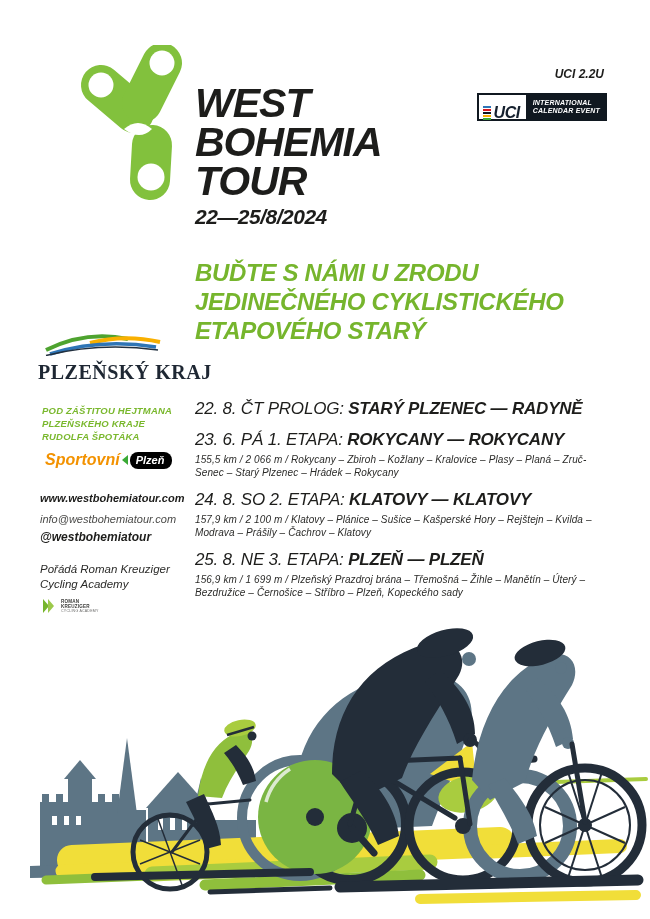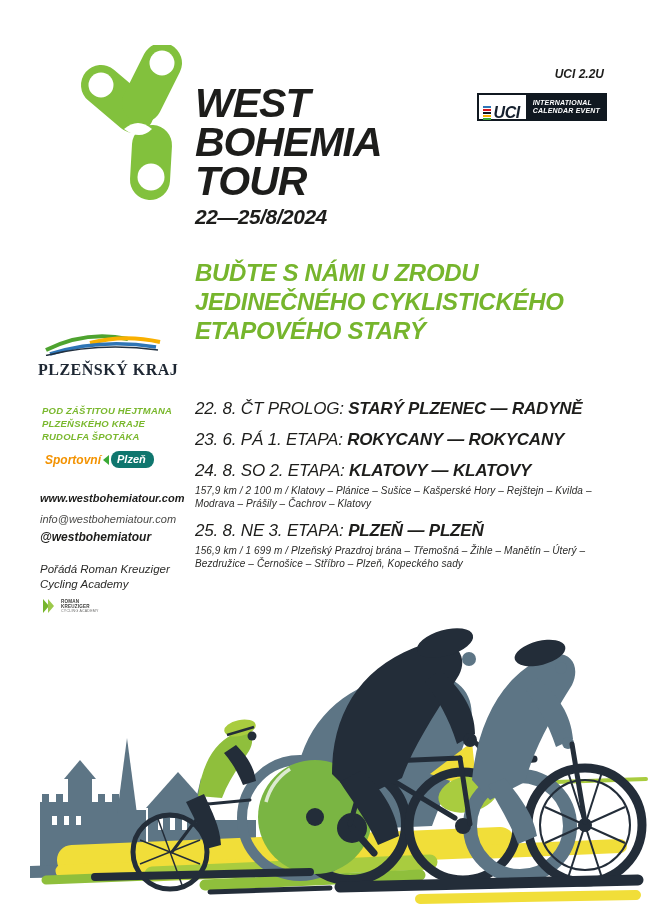--- a/index.html
+++ b/index.html
@@ -40,36 +40,36 @@
   }
   
   .headline{position:absolute;left:195px;top:258px;}
   .headline div{
     font-style:italic;font-weight:800;font-size:24px;line-height:29px;
     color:#76b52d;letter-spacing:-0.3px;white-space:nowrap;
   }
   
   .kraj-logo{position:absolute;left:38px;top:330px;width:128px;}
   .kraj-text{
-    font-family:"Liberation Serif",serif;font-weight:700;font-size:16px;
+    font-family:"Liberation Serif",serif;font-weight:700;font-size:20px;
     letter-spacing:0.5px;color:#1e2733;white-space:nowrap;margin-top:1px;
   }
   .patronage{position:absolute;left:42px;top:404px;}
   .patronage div{
     font-style:italic;font-weight:700;font-size:9.5px;line-height:13px;
     color:#7ab82e;letter-spacing:0.2px;white-space:nowrap;
   }
   .sport-badge{position:absolute;left:45px;top:451px;display:flex;align-items:center;gap:2px;}
-  .sport-prefix{font-style:italic;font-weight:800;font-size:12px;color:#f39200;}
+  .sport-prefix{font-style:italic;font-weight:800;font-size:16px;color:#f39200;}
   .sport-notch{
     width:0;height:0;border-top:5px solid transparent;border-bottom:5px solid transparent;
     border-right:6px solid #3aaa35;
   }
   .sport-suffix{
-    background:#0f766e;color:#ffffff;font-style:italic;font-weight:800;font-size:11px;
+    background:#000000;color:#ffffff;font-style:italic;font-weight:800;font-size:11px;
     padding:2px 8px 3px 6px;border-radius:8px;
   }
   .contact{position:absolute;left:40px;top:492px;}
   .contact .web{font-style:italic;font-weight:800;font-size:11px;color:#1d1d1b;white-space:nowrap;}
   .contact .mail{font-style:italic;font-weight:400;font-size:11px;color:#4a4a48;margin-top:9px;white-space:nowrap;}
   .social{position:absolute;left:40px;top:530px;font-style:italic;font-weight:800;font-size:12px;color:#1d1d1b;}
   .organizer{position:absolute;left:40px;top:562px;}
   .organizer div{font-style:italic;font-weight:400;font-size:11.5px;line-height:14.5px;color:#2b2b29;white-space:nowrap;}
   .rk-logo{position:absolute;left:42px;top:598px;display:flex;align-items:center;gap:3px;}
   .rk-text div{font-weight:800;font-size:4.6px;line-height:5px;color:#3a3a38;letter-spacing:0.2px;}
@@ -179,20 +179,21 @@
       <div class="rk-sub">CYCLING ACADEMY</div>
     </div>
   </div>
 
   <div class="stages">
     <div class="stage">
       <div class="stage-head"><span class="prefix">22. 8. ČT PROLOG: </span><span class="route">STARÝ PLZENEC — RADYNĚ</span></div>
     </div>
     <div class="stage">
       <div class="stage-head"><span class="prefix">23. 6. PÁ 1. ETAPA: </span><span class="route">ROKYCANY — ROKYCANY</span></div>
+      <div class="stage-details">155,5 km / 2 066 m / Rokycany – Zbiroh – Kožlany – Kralovice – Plasy – Planá – Zruč-Senec – Starý Plzenec – Hrádek – Rokycany</div>
     </div>
     <div class="stage">
       <div class="stage-head"><span class="prefix">24. 8. SO 2. ETAPA: </span><span class="route">KLATOVY — KLATOVY</span></div>
       <div class="stage-details">157,9 km / 2 100 m / Klatovy – Plánice – Sušice – Kašperské Hory – Rejštejn – Kvilda – Modrava – Prášily – Čachrov – Klatovy</div>
     </div>
     <div class="stage">
       <div class="stage-head"><span class="prefix">25. 8. NE 3. ETAPA: </span><span class="route">PLZEŇ — PLZEŇ</span></div>
       <div class="stage-details">156,9 km / 1 699 m / Plzeňský Prazdroj brána – Třemošná – Žihle – Manětín – Úterý – Bezdružice – Černošice – Stříbro – Plzeň, Kopeckého sady</div>
     </div>
   </div>

